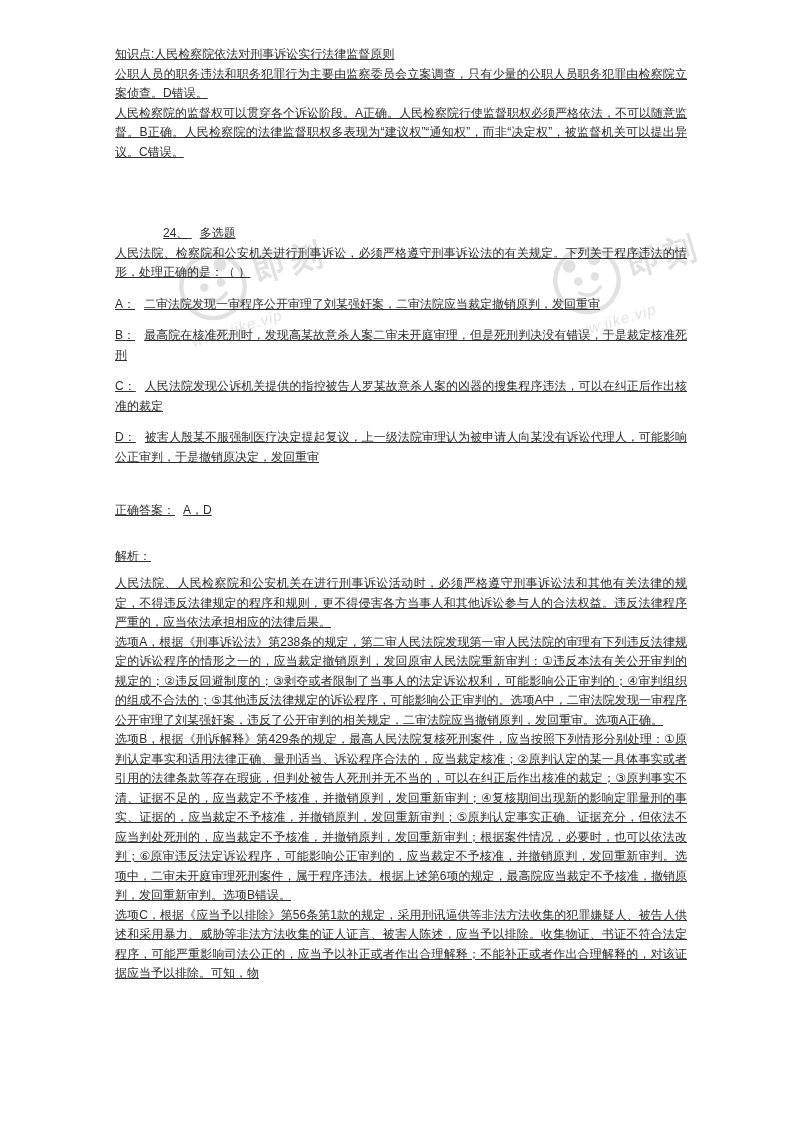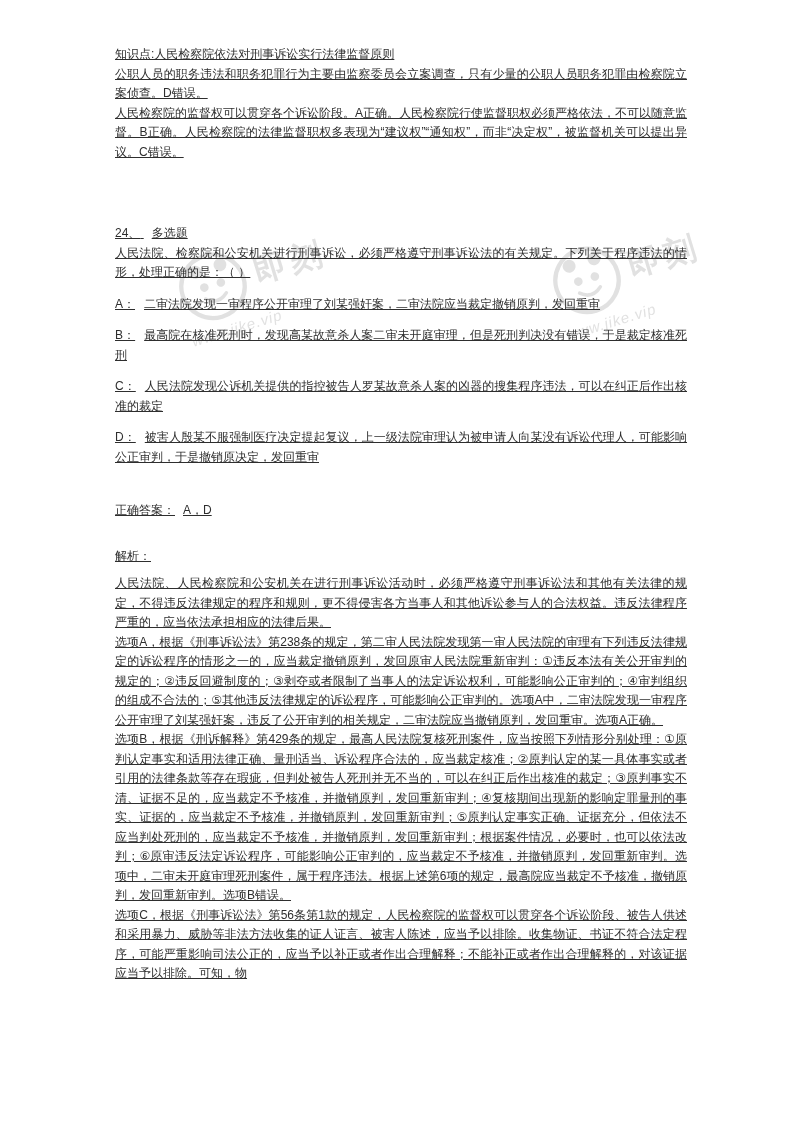--- a/index.html
+++ b/index.html
@@ -19,21 +19,21 @@
     left:115px; top:45px;
     width:572px;
     color:#2e2e2e;
     font-size:12px;
     line-height:19.5px;
     text-align:justify;
     z-index:2;
     text-decoration:underline;
   }
   p { margin:0; }
-  .q-header { margin-top:62px; }
+  .q-header { margin-top:62px;margin-left:48px; }
   .q-type { margin-left:8px; }
   .q-stem { }
   .option { margin-top:12px; }
   .opt-label { margin-right:9px; }
   .answer-line { margin-top:34px; }
   .ans-value { margin-left:8px; }
   .analysis-heading { margin-top:26px; }
   .analysis-p { margin-top:0; }
   .analysis-first { margin-top:8px; }
 
@@ -127,16 +127,16 @@
 
     <p class="answer-line">
       <span>正确答案：</span><span class="ans-value">A，D</span>
     </p>
 
     <p class="analysis-heading">解析：</p>
 
     <p class="analysis-p analysis-first">人民法院、人民检察院和公安机关在进行刑事诉讼活动时，必须严格遵守刑事诉讼法和其他有关法律的规定，不得违反法律规定的程序和规则，更不得侵害各方当事人和其他诉讼参与人的合法权益。违反法律程序严重的，应当依法承担相应的法律后果。</p>
     <p class="analysis-p">选项A，根据《刑事诉讼法》第238条的规定，第二审人民法院发现第一审人民法院的审理有下列违反法律规定的诉讼程序的情形之一的，应当裁定撤销原判，发回原审人民法院重新审判：①违反本法有关公开审判的规定的；②违反回避制度的；③剥夺或者限制了当事人的法定诉讼权利，可能影响公正审判的；④审判组织的组成不合法的；⑤其他违反法律规定的诉讼程序，可能影响公正审判的。选项A中，二审法院发现一审程序公开审理了刘某强奸案，违反了公开审判的相关规定，二审法院应当撤销原判，发回重审。选项A正确。</p>
     <p class="analysis-p">选项B，根据《刑诉解释》第429条的规定，最高人民法院复核死刑案件，应当按照下列情形分别处理：①原判认定事实和适用法律正确、量刑适当、诉讼程序合法的，应当裁定核准；②原判认定的某一具体事实或者引用的法律条款等存在瑕疵，但判处被告人死刑并无不当的，可以在纠正后作出核准的裁定；③原判事实不清、证据不足的，应当裁定不予核准，并撤销原判，发回重新审判；④复核期间出现新的影响定罪量刑的事实、证据的，应当裁定不予核准，并撤销原判，发回重新审判；⑤原判认定事实正确、证据充分，但依法不应当判处死刑的，应当裁定不予核准，并撤销原判，发回重新审判；根据案件情况，必要时，也可以依法改判；⑥原审违反法定诉讼程序，可能影响公正审判的，应当裁定不予核准，并撤销原判，发回重新审判。选项中，二审未开庭审理死刑案件，属于程序违法。根据上述第6项的规定，最高院应当裁定不予核准，撤销原判，发回重新审判。选项B错误。</p>
-    <p class="analysis-p">选项C，根据《刑事诉讼法》第56条第1款的规定，人民检察院的监督权可以贯穿各个诉讼阶段、被告人供述和采用暴力、威胁等非法方法收集的证人证言、被害人陈述，应当予以排除。收集物证、书证不符合法定程序，可能严重影响司法公正的，应当予以补正或者作出合理解释；不能补正或者作出合理解释的，对该证据应当予以排除。可知，物</p>
+    <p class="analysis-p">选项C，根据《应当予以排除》第56条第1款的规定，采用刑讯逼供等非法方法收集的犯罪嫌疑人、被告人供述和采用暴力、威胁等非法方法收集的证人证言、被害人陈述，应当予以排除。收集物证、书证不符合法定程序，可能严重影响司法公正的，应当予以补正或者作出合理解释；不能补正或者作出合理解释的，对该证据应当予以排除。可知，物</p>
 
   </div>
 </div>
 
 </body></html>

